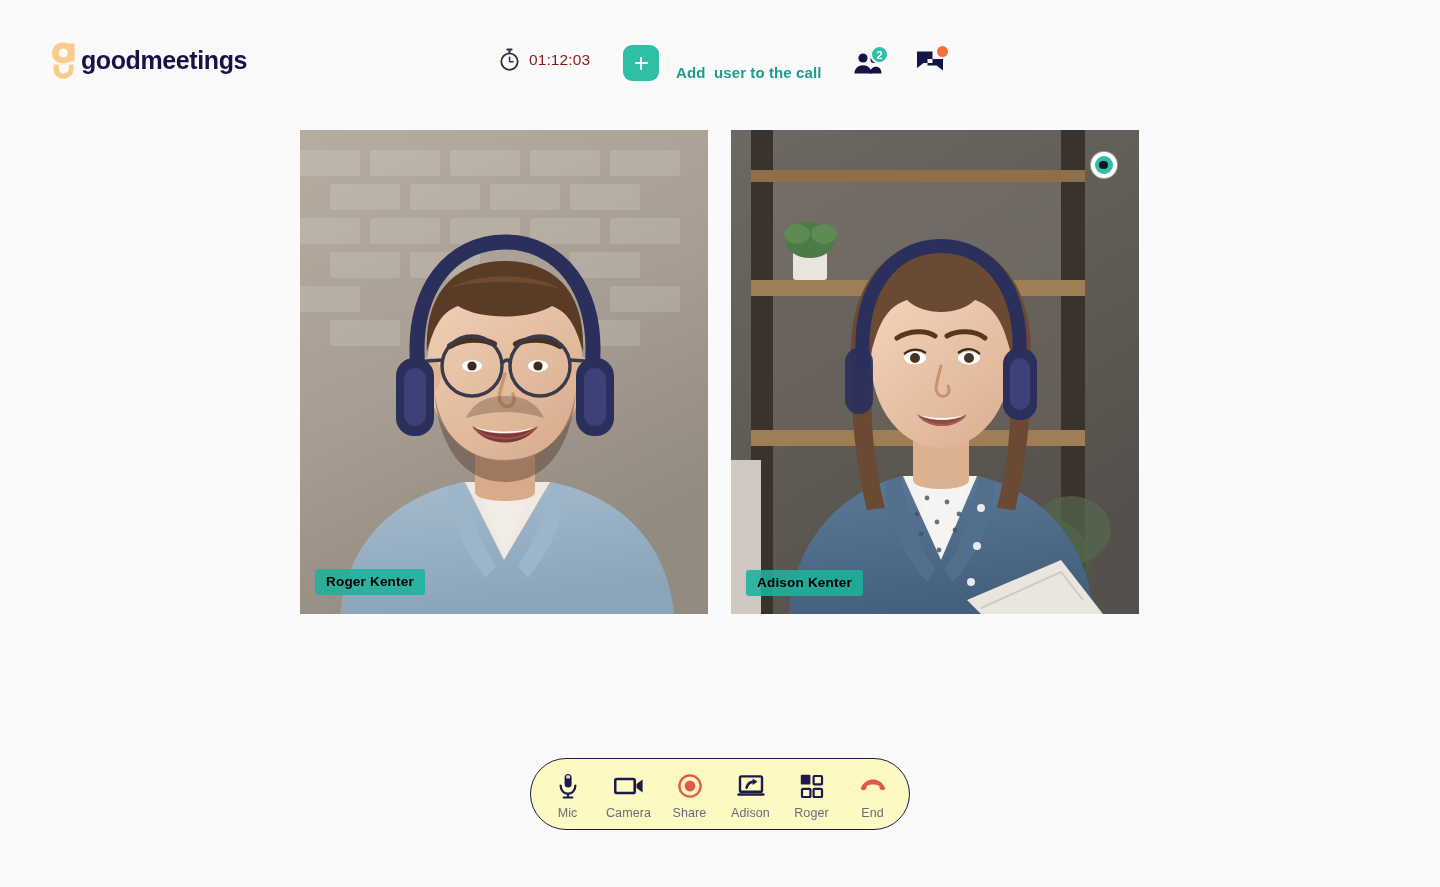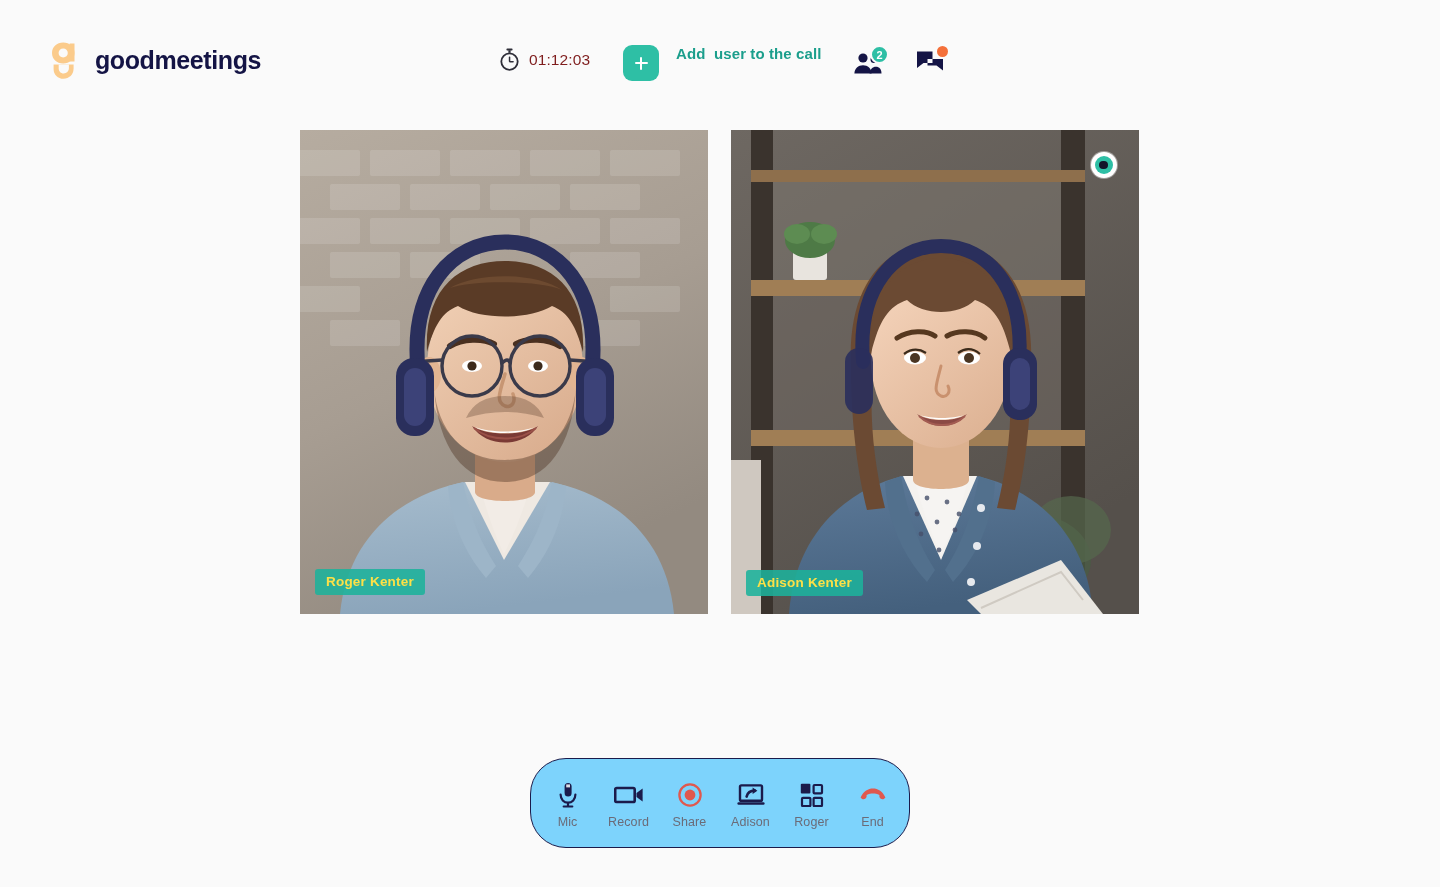--- a/index.html
+++ b/index.html
@@ -24,21 +24,21 @@
     width: 1440px;
     height: 120px;
   }
 
   .logo-wrap {
     position: absolute;
     left: 50px;
     top: 40px;
     display: flex;
     align-items: center;
-    gap: 17px;
+    gap: 3px;
   }
   .logo-mark { width: 28px; height: 40px; display: block; }
   .logo-text {
     font-size: 25px;
     font-weight: bold;
     letter-spacing: -0.4px;
     color: #141445;
     line-height: 1;
   }
 
@@ -55,21 +55,21 @@
     font-size: 15.5px;
     color: #7f1d1d;
     letter-spacing: 0.1px;
   }
 
   .add-user {
     position: absolute;
     left: 623px;
     top: 45px;
     display: flex;
-    align-items: flex-start;
+    align-items: flex-end;
     gap: 17px;
     cursor: pointer;
     background: none;
     border: none;
     padding: 0;
   }
   .add-btn {
     width: 36px; height: 36px;
     border-radius: 9px;
     background: #2EBFA5;
@@ -144,21 +144,21 @@
     overflow: hidden;
     background: #6f6a63;
   }
   .tile svg.portrait { position: absolute; inset: 0; width: 100%; height: 100%; display: block; }
 
   .name-tag {
     position: absolute;
     left: 15px;
     bottom: 19px;
     background: rgba(29,178,155,0.88);
-    color: #fde047;
+    color: #000000;
     font-size: 13.5px;
     font-weight: bold;
     padding: 5px 11px 6px 11px;
     border-radius: 3px;
     letter-spacing: 0.2px;
     white-space: nowrap;
   }
   .tile.second .name-tag { bottom: 18px; }
 
   .spotlight-icon {
@@ -187,24 +187,24 @@
     background: #14142b;
     margin-left: -1px;
   }
 
   
   .toolbar {
     position: absolute;
     left: 530px;
     top: 758px;
     width: 380px;
-    height: 90px;
+    height: 72px;
     border: 1.6px solid #1B1B4B;
     border-radius: 36px;
-    background: #7dd3fc;
+    background: #fef9c3;
     display: flex;
     align-items: center;
     justify-content: center;
     gap: 0px;
   }
   .tb-item {
     width: 61px;
     height: 60px;
     display: flex;
     flex-direction: column;
@@ -510,21 +510,21 @@
     <span class="tb-label">Mic</span>
   </button>
 
   <button class="tb-item">
     <span class="tb-icon">
       <svg width="30" height="20" viewBox="0 0 30 20">
         <rect x="1.2" y="3" width="19.5" height="14" rx="1.6" fill="none" stroke="#1B1B4B" stroke-width="2.6"></rect>
         <path d="M22.5 8 L28.6 3.4 V16.6 L22.5 12 Z" fill="#1B1B4B"></path>
       </svg>
     </span>
-    <span class="tb-label">Record</span>
+    <span class="tb-label">Camera</span>
   </button>
 
   <button class="tb-item">
     <span class="tb-icon">
       <svg width="24" height="24" viewBox="0 0 24 24">
         <circle cx="12" cy="12" r="10.6" fill="none" stroke="#E0584E" stroke-width="2.3"></circle>
         <circle cx="12" cy="12" r="5.4" fill="#E0584E"></circle>
       </svg>
     </span>
     <span class="tb-label">Share</span>

